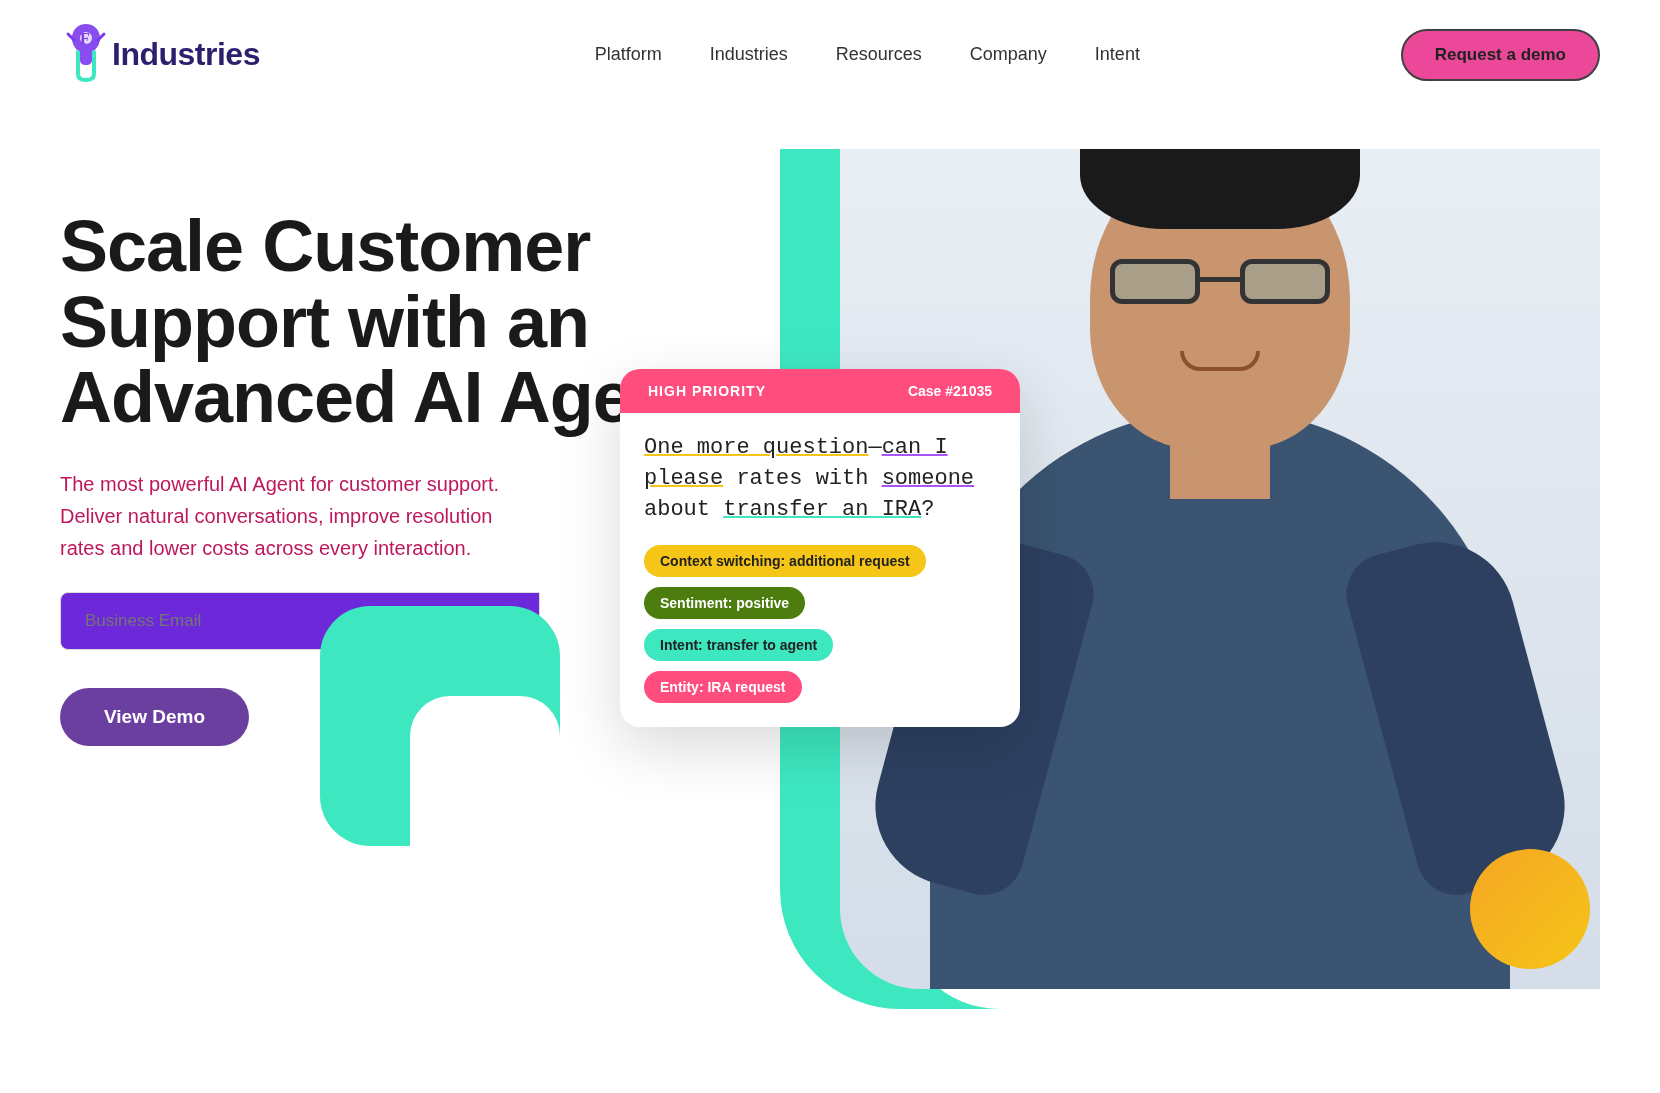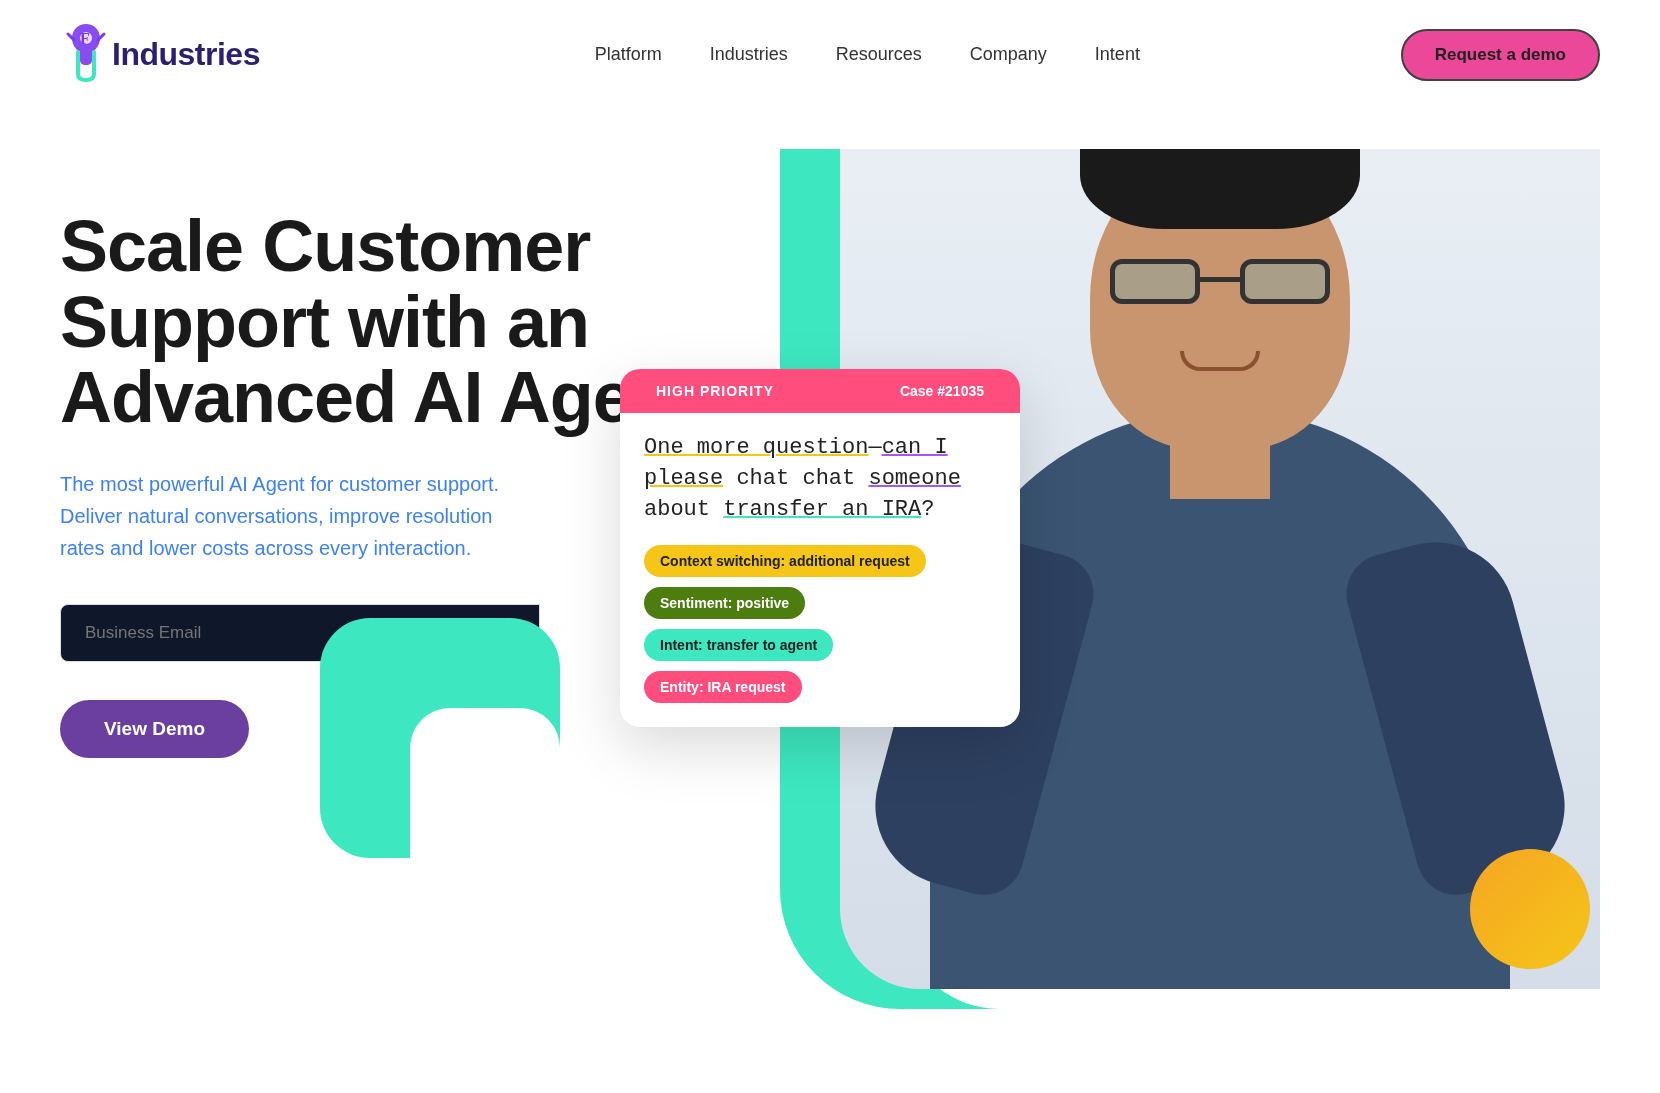--- a/index.html
+++ b/index.html
@@ -25,27 +25,27 @@
     .hero {
       display: flex; align-items: flex-start; justify-content: space-between;
       padding: 40px 60px 0 60px; min-height: 900px; position: relative;
     }
     .hero-left { max-width: 640px; padding-top: 60px; position: relative; z-index: 2; }
     .hero-title {
       font-size: 72px; font-weight: 800; color: #1a1a1a; line-height: 1.05;
       letter-spacing: -1px; margin-bottom: 32px;
     }
     .hero-subtitle {
-      font-size: 20px; color: #3b82f6; line-height: 1.6; max-width: 480px; margin-bottom: 40px;
+      font-size: 20px; color: #be185d; line-height: 1.6; max-width: 480px; margin-bottom: 28px;
     }
     .hero-email-form { display: flex; gap: 0; margin-bottom: 28px; max-width: 480px; }
     .hero-email-input {
       flex: 1; padding: 18px 24px; font-size: 17px; border: 1.5px solid #ddd;
       border-radius: 8px 0 0 8px; outline: none; color: #aaa;
-      background: #0f172a;
+      background: #6d28d9;
     }
     .btn-view-demo {
       background: #6b3fa0; color: #fff; border: none; border-radius: 50px;
       padding: 18px 44px; font-size: 19px; font-weight: 600; cursor: pointer;
       margin-top: 10px; display: inline-block;
     }
 
     
     .hero-right {
       position: relative; flex: 1; display: flex; justify-content: center;
@@ -69,21 +69,21 @@
     }
 
     
     .chat-card {
       position: absolute; left: -80px; top: 220px; z-index: 10;
       background: #fff; border-radius: 20px; width: 400px;
       box-shadow: 0 20px 60px rgba(0,0,0,0.15);
       overflow: hidden;
     }
     .chat-card-header {
-      background: #ff4d7e; padding: 14px 36px;
+      background: #ff4d7e; padding: 14px 28px;
       display: flex; justify-content: space-between; align-items: center;
     }
     .chat-card-header-priority { color: #fff; font-size: 14px; font-weight: 700; letter-spacing: 1px; }
     .chat-card-header-case { color: #fff; font-size: 14px; font-weight: 600; }
     .chat-card-body { padding: 20px 24px 24px; }
     .chat-card-text {
       font-size: 22px; font-weight: 500; color: #222; line-height: 1.4;
       margin-bottom: 20px; font-family: 'Courier New', monospace;
     }
     .underline-yellow { text-decoration: underline; text-decoration-color: #f5c518; text-decoration-thickness: 2px; }
@@ -203,21 +203,21 @@
     </div>
 
     <div class="chat-card">
       <div class="chat-card-header">
         <span class="chat-card-header-priority">HIGH PRIORITY</span>
         <span class="chat-card-header-case">Case #21035</span>
       </div>
       <div class="chat-card-body">
         <p class="chat-card-text">
           <span class="underline-yellow">One more question</span>—<span class="underline-purple">can I</span><br>
-          <span class="underline-yellow">please</span> <span>chat chat </span><span class="underline-purple">someone</span><br>
+          <span class="underline-yellow">please</span> <span>rates with </span><span class="underline-purple">someone</span><br>
           about <span class="underline-teal">transfer an IRA</span>?
         </p>
         <div class="chat-tags">
           <span class="chat-tag tag-yellow">Context switching: additional request</span>
           <span class="chat-tag tag-purple">Sentiment: positive</span>
           <span class="chat-tag tag-teal">Intent: transfer to agent</span>
           <span class="chat-tag tag-pink">Entity: IRA request</span>
         </div>
       </div>
     </div>

